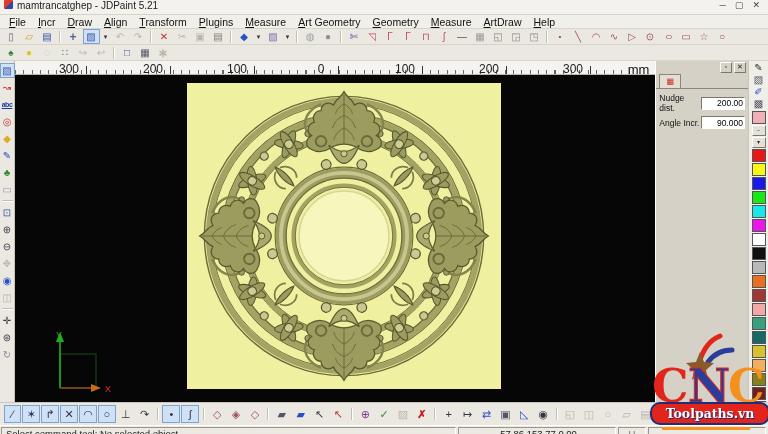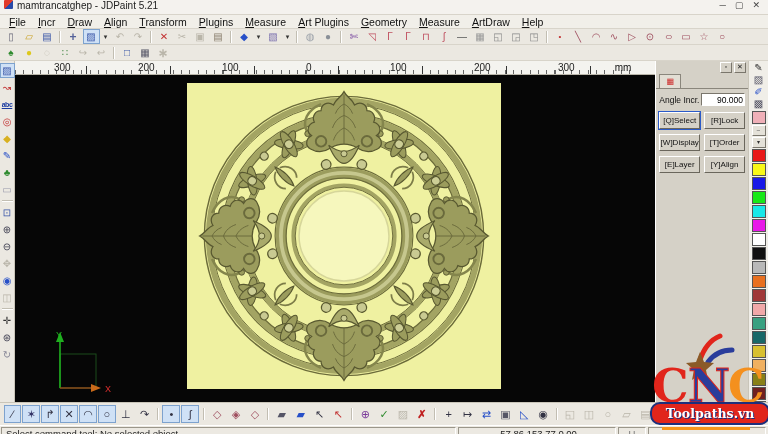--- a/index.html
+++ b/index.html
@@ -29,23 +29,23 @@
   .tbtn.big{font-size:12px;font-weight:bold;}
   
   .mainrow{display:flex;height:341px;}
   .lefttools{width:14px;background:#ebe8e1;border-right:1px solid #c9c5b9;display:flex;flex-direction:column;align-items:center;padding-top:1px;}
   .lefttools .tbtn{width:13px;height:13px;margin:1px 0;}
   .lefttools .tsep{width:11px;height:1px;background:#c2beb2;border-right:none;border-bottom:1px solid #fff;margin:2px 0;}
   .centercol{display:flex;flex-direction:column;width:642px;}
   .ruler{height:13px;background:#f4f3ef;position:relative;border-bottom:1px solid #b9b5a9;overflow:hidden;}
   .ruler::before{content:"";position:absolute;left:0;right:24px;bottom:0;height:4px;
       background-image:repeating-linear-gradient(to right,#666 0 1px,transparent 1px 8.3px);}
-  .rlab{position:absolute;top:1px;font-size:10px;color:#222;width:30px;text-align:left;}
+  .rlab{position:absolute;top:1px;font-size:12px;color:#222;width:30px;text-align:center;}
   .rtickmaj{position:absolute;bottom:0;width:1px;height:8px;background:#333;}
-  .runit{position:absolute;top:1px;font-size:10px;color:#111;right:24px;}
+  .runit{position:absolute;top:1px;font-size:13px;color:#111;right:6px;}
   .canvas{height:328px;background:#060606;position:relative;overflow:hidden;}
   .artboard{position:absolute;left:172px;top:8px;width:314px;height:306px;background:#eff1a1;
             display:flex;align-items:center;justify-content:center;}
   .axis{position:absolute;left:30px;bottom:4px;}
   
   .rightpanel{width:92px;background:#d5d1c7;border-left:1px solid #fff;display:flex;flex-direction:column;font-size:9px;}
   .rp-head{height:11px;display:flex;justify-content:flex-end;align-items:center;gap:2px;padding:1px 2px 0 0;}
   .rp-head span{width:10px;height:9px;background:#d5d1c7;border:1px solid;border-color:#fff #7a766c #7a766c #fff;
       font-size:7px;line-height:8px;text-align:center;color:#222;}
   .rp-tab{height:15px;display:flex;align-items:flex-end;padding-left:3px;}
@@ -97,21 +97,21 @@
 </div>
 
 <div class="menubar">
     <div class="menu-item">File</div>
     <div class="menu-item">Incr</div>
     <div class="menu-item">Draw</div>
     <div class="menu-item">Align</div>
     <div class="menu-item">Transform</div>
     <div class="menu-item">Plugins</div>
     <div class="menu-item">Measure</div>
-    <div class="menu-item">Art Plugins</div>
+    <div class="menu-item">Art Geometry</div>
     <div class="menu-item">Geometry</div>
     <div class="menu-item">Measure</div>
     <div class="menu-item">ArtDraw</div>
     <div class="menu-item">Help</div>
   </div>
 
 <div class="toolbar">
     <span class="tbtn" style="color: rgb(102, 102, 119);">▯</span>
     <span class="tbtn" style="color: rgb(200, 160, 32);">▱</span>
     <span class="tbtn" style="color: rgb(58, 86, 168);">▤</span>
@@ -303,31 +303,27 @@
       <span>▫</span>
       <span>✕</span>
     </div>
     <div class="rp-tab">
       <div class="tab">
           <span>▦</span>
         </div>
     </div>
     <div class="rp-body">
       <div class="rp-field">
+        <label>Nudge dist.</label>
+        <input readonly="" value="200.00" style="">
+      </div>
+      <div class="rp-field">
         <label>Angle Incr.</label>
         <input readonly="" value="90.000" style="">
       </div>
-      <div class="rp-grid">
-          <div class="rp-btn focused">[Q]Select</div>
-          <div class="rp-btn">[R]Lock</div>
-          <div class="rp-btn">[W]Display</div>
-          <div class="rp-btn">[T]Order</div>
-          <div class="rp-btn">[E]Layer</div>
-          <div class="rp-btn">[Y]Align</div>
-        </div>
     </div>
   </div>
 
   <div class="rightstrip" id="rightstrip">
       <span class="tbtn" style="color: rgb(51, 51, 51);">✎</span>
       <span class="tbtn" style="color: rgb(85, 85, 102);">▨</span>
       <span class="tbtn" style="color: rgb(40, 80, 200);">✐</span>
       <span class="tbtn" style="color: rgb(85, 85, 102);">▩</span>
       <div class="swatch" style="background: rgb(240, 176, 184);"></div>
       <div class="mini">‒</div>

